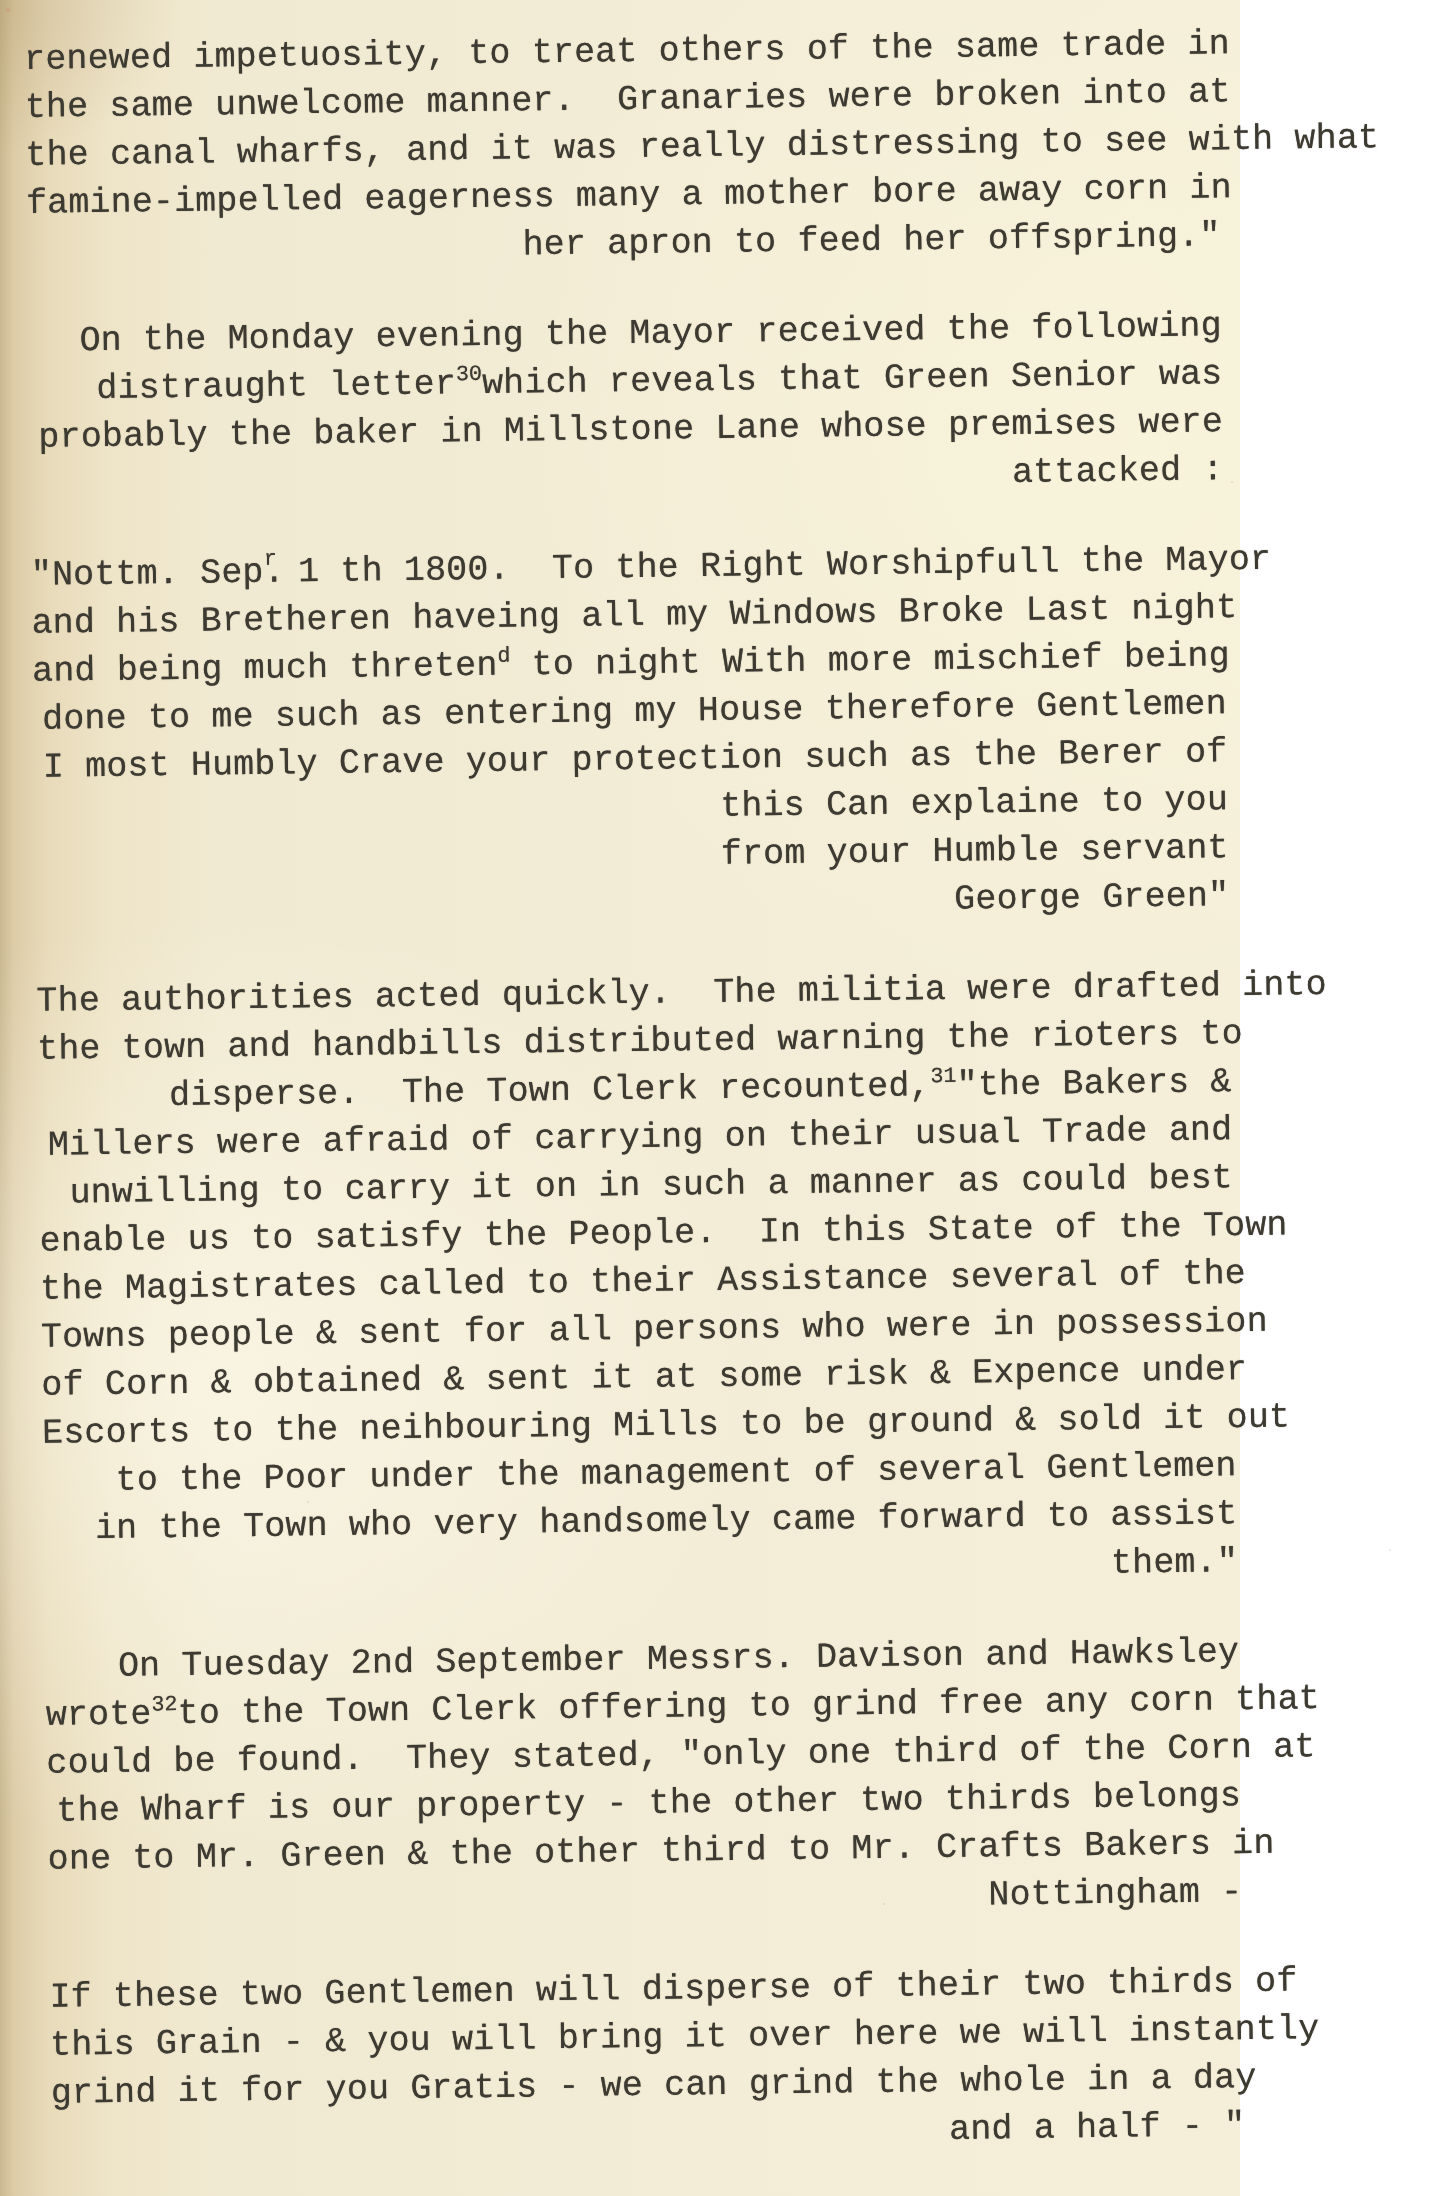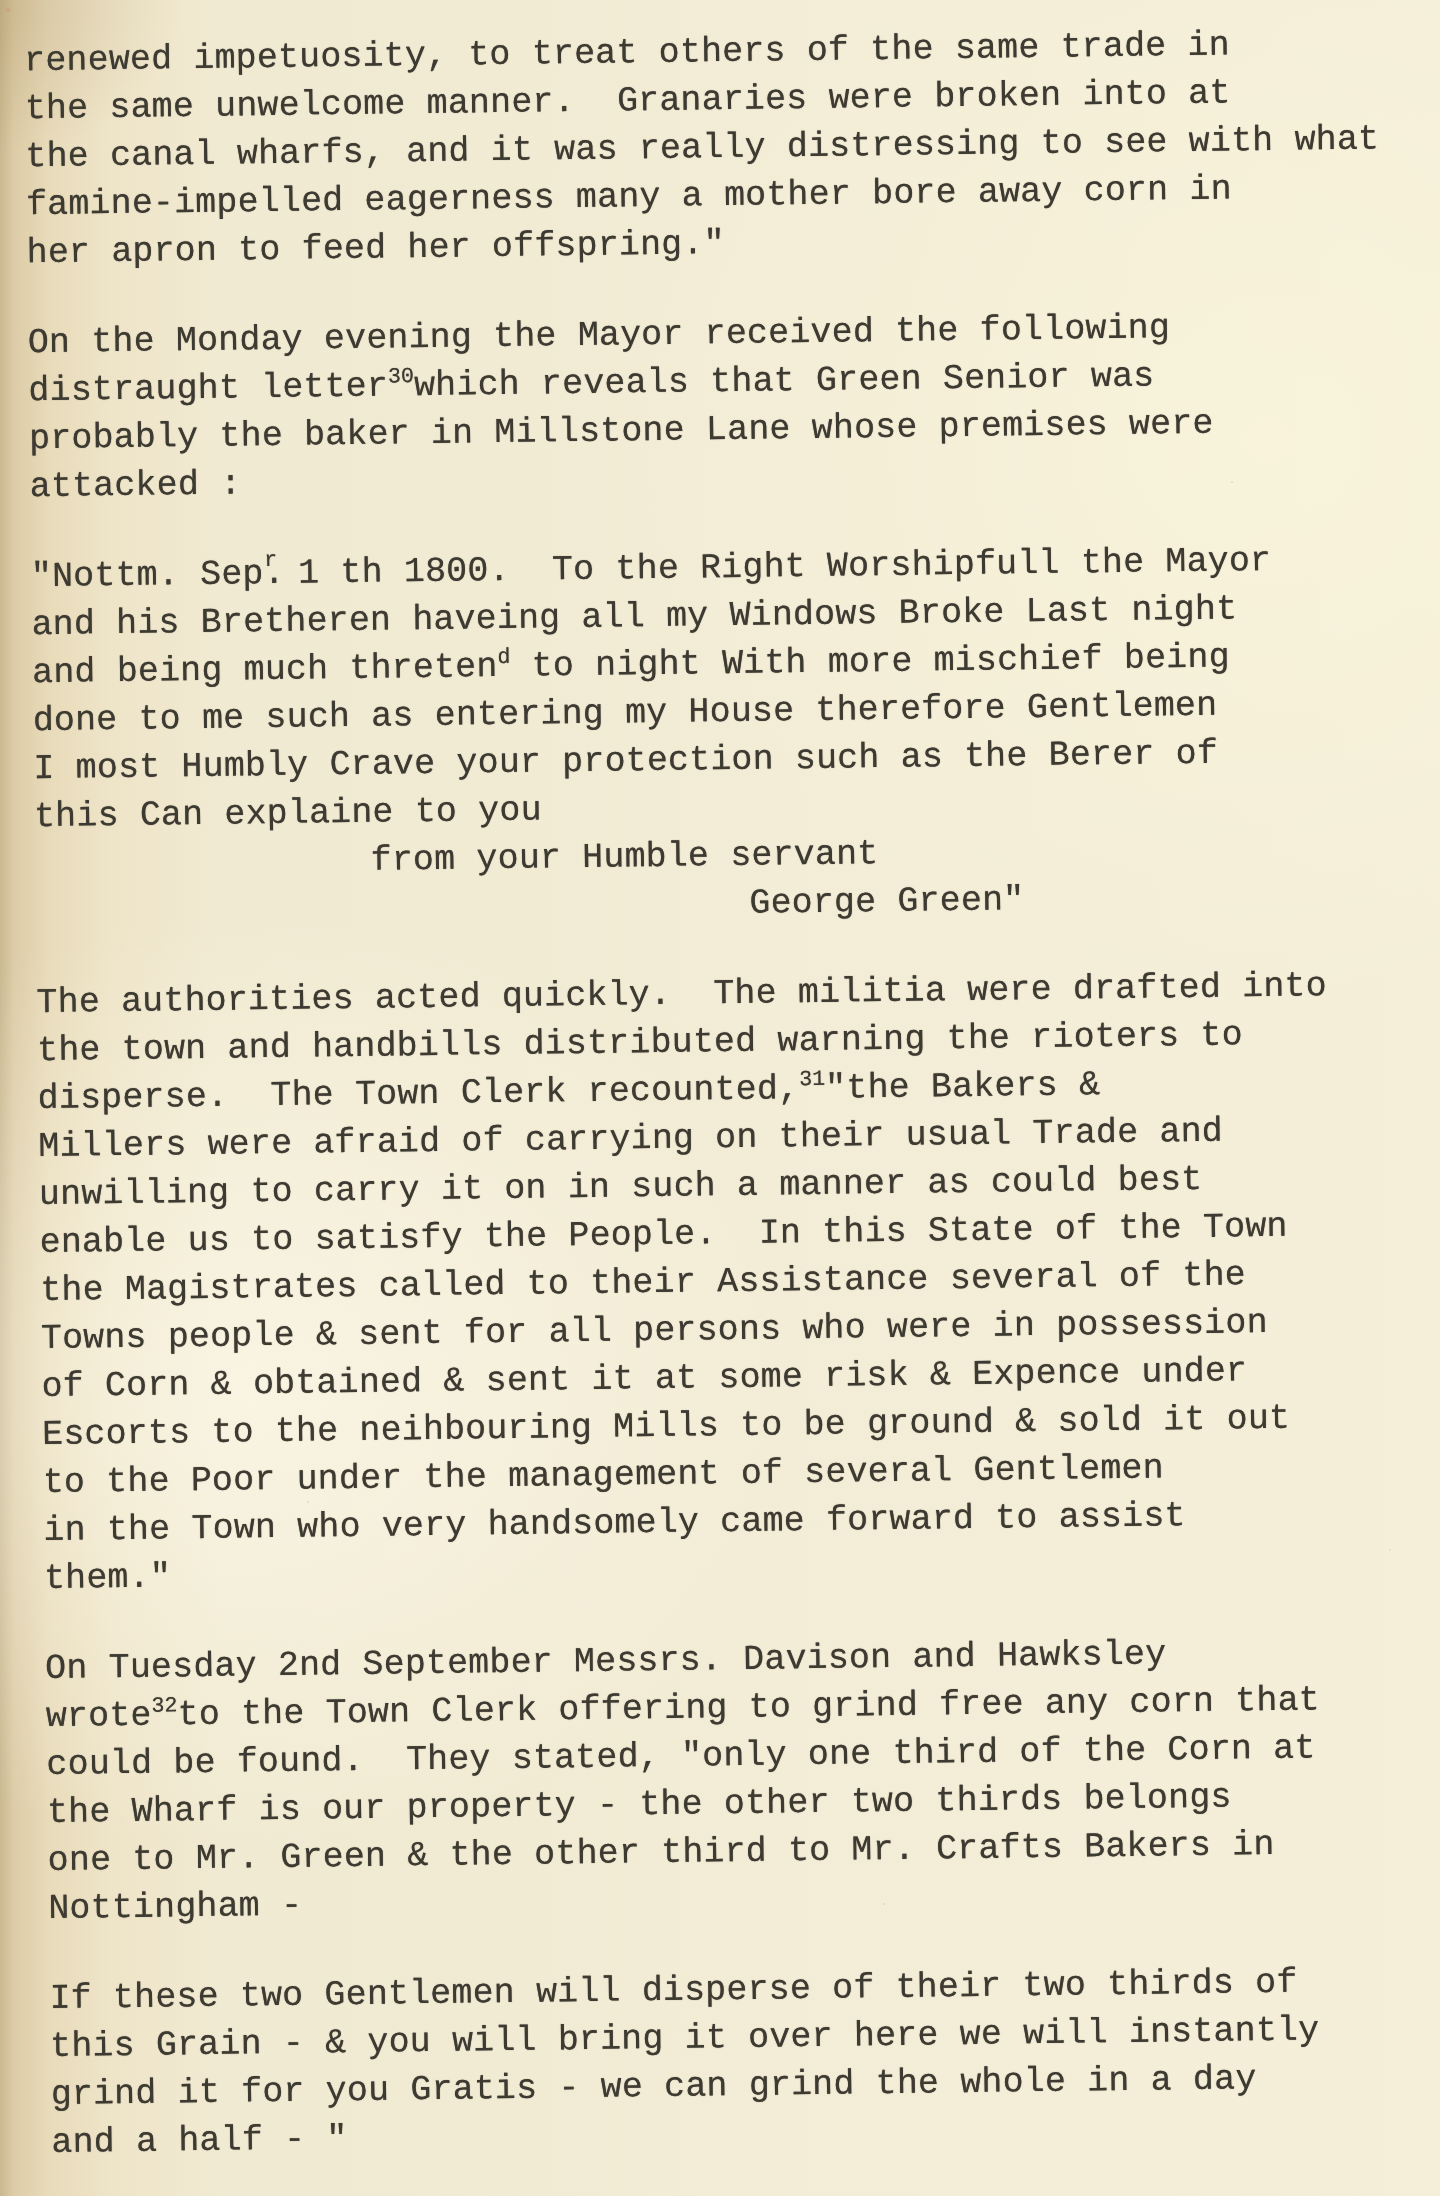--- a/index.html
+++ b/index.html
@@ -1,26 +1,27 @@
 <!DOCTYPE html>
 <html><head>
 <meta charset="utf-8">
 <style>
   html,body{margin:0;padding:0;}
   body{
     width:1440px;height:2196px;overflow:hidden;
     font-family:"Liberation Mono","DejaVu Sans Mono",monospace;
   }
   .page{
-    position:relative;width:1440px;height:2196px;
+    position:relative;width:1240px;height:2196px;
     background:
       radial-gradient(ellipse 260px 220px at 0% 0%, rgba(150,120,70,0.22), rgba(150,120,70,0) 70%),
       radial-gradient(ellipse 900px 760px at 17% 63%, rgba(255,253,240,0.55), rgba(255,253,240,0) 62%),
       radial-gradient(ellipse 1000px 900px at 88% 20%, rgba(253,248,222,0.45), rgba(253,248,222,0) 65%),
       linear-gradient(90deg, #c9b890 0px, #ddcca7 14px, #e8dbba 48px, #eee4c8 110px, #f1ead2 220px, #f3ecd6 55%, #f5efd9 100%);
+    text-align: right;
   }
   .text{
     position:absolute;left:38px;top:28px;right:8px;
     font-size:35px;line-height:48px;letter-spacing:0.15px;
     color:#3d3a32;
     white-space:pre;
     transform:rotate(-0.75deg);
     transform-origin:50% 50%;
     text-shadow:0 0 0.9px rgba(62,58,48,0.8);
   }

